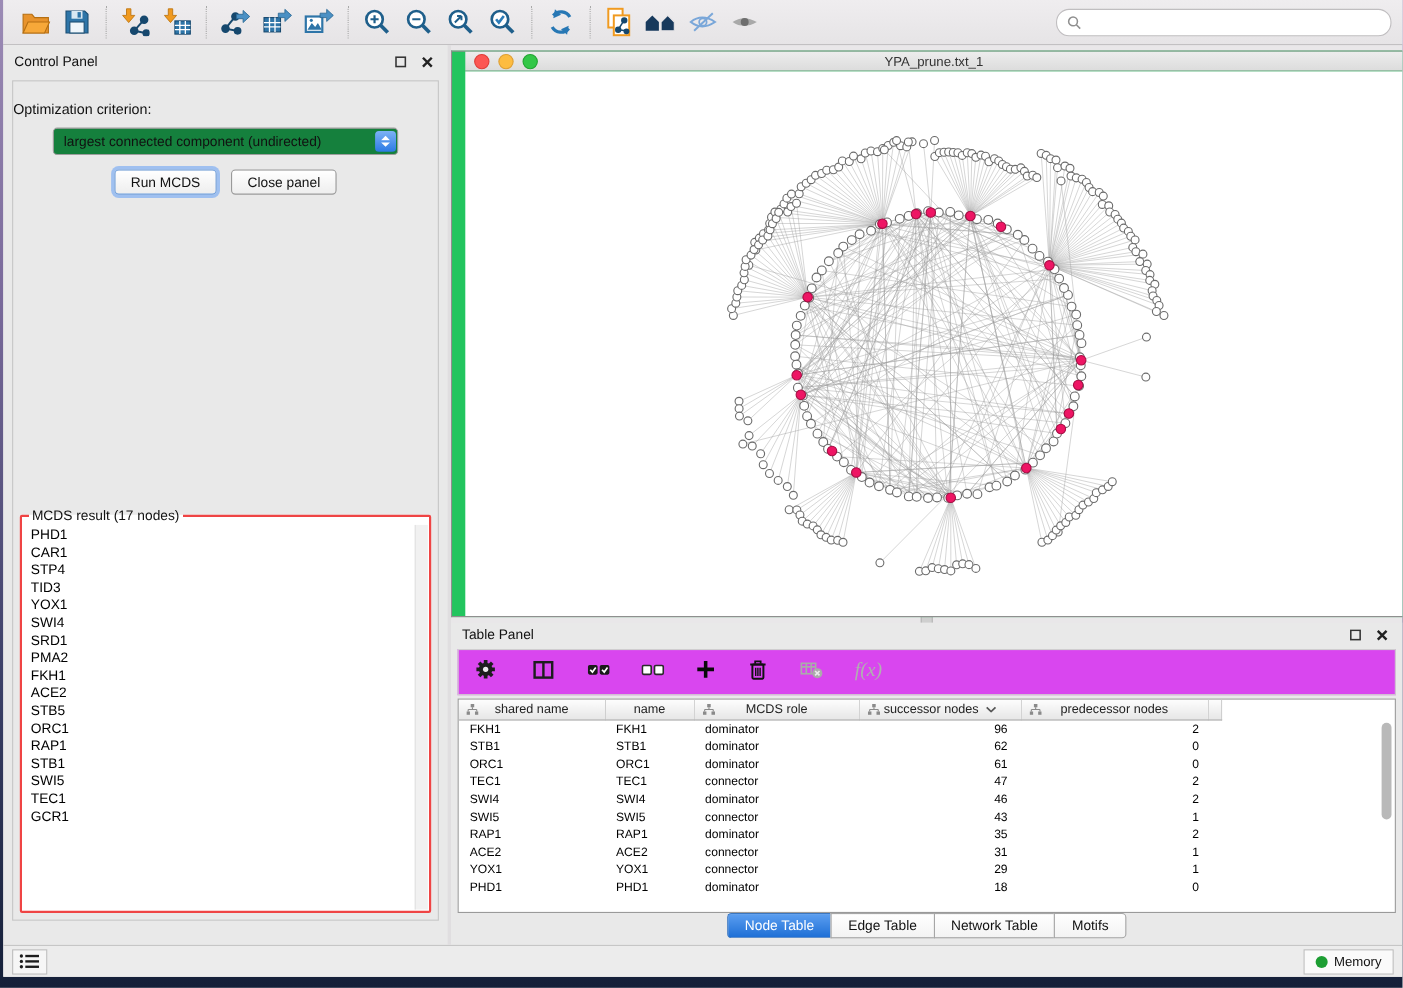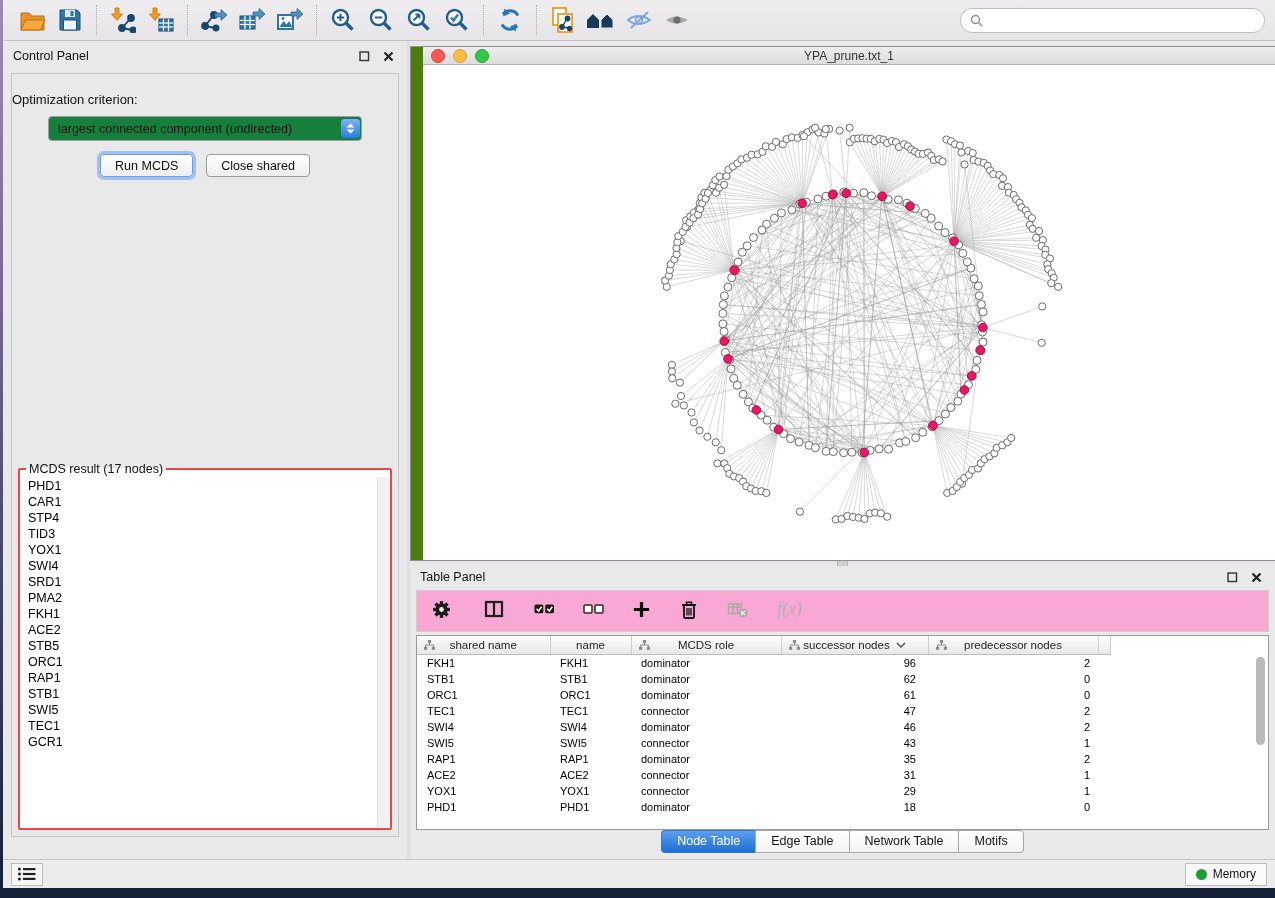--- a/index.html
+++ b/index.html
@@ -37,31 +37,31 @@
   .btnrow{display:flex;justify-content:center;gap:13px;margin-top:13px;}
   .pbtn{height:23px;padding:0 14px;font:12.5px "Liberation Sans",sans-serif;background:linear-gradient(#ffffff,#eeeeee);border:1px solid #9a9a9a;border-radius:4px;color:#111;}
   .pbtn.focus{box-shadow:0 0 0 3px rgba(110,165,245,.6);border-color:#6f9fdd;}
   fieldset.result{margin:auto 6px 6px 6px;height:368px;border:2px solid #ef4444;border-radius:2px;padding:1px;background:#fff;display:flex;min-height:0;box-sizing:border-box;}
   fieldset.result legend{font-size:12.5px;color:#111;margin-left:5px;padding:0 3px;}
   .listwrap{flex:1;position:relative;overflow:hidden;background:#fff;}
   .mlist{padding:1px 7px;font-size:12.5px;line-height:16px;color:#000;}
   .vtrack{position:absolute;right:0;top:0;bottom:0;width:11px;background:#f1f1f1;border-left:1px solid #e0e0e0;}
   
   .rcol{flex:1;display:flex;flex-direction:column;min-width:0;}
-  .netwin{margin-top:5px;height:513px;border:1px solid #8f8f8f;border-right:none;background:#4d7c0f;display:flex;flex-direction:column;flex:none;position:relative;padding-left:12px;}
+  .netwin{margin-top:5px;height:513px;border:1px solid #8f8f8f;border-right:none;background:#22c55e;display:flex;flex-direction:column;flex:none;position:relative;padding-left:12px;}
   .nettitle{height:17px;background:linear-gradient(#ededed,#dcdcdc);border-bottom:1px solid #b5b5b5;display:flex;align-items:center;position:relative;flex:none;}
   .lights{display:flex;gap:8px;margin-left:8px;}
   .light{width:12px;height:12px;border-radius:50%;}
   .nettitle .t{position:absolute;left:0;right:0;text-align:center;font-size:12px;color:#333;}
   .netcanvas{flex:1;background:#fff;position:relative;}
   .sashrow{height:5px;display:flex;align-items:center;justify-content:center;flex:none;}
   .sashgrip{width:9px;height:7px;background:#cfcfcf;border:1px solid #b5b5b5;margin-top:2px;}
   
   .tpanel{flex:1;display:flex;flex-direction:column;min-height:0;background:#e9e9e9;}
-  .ttool{height:40px;margin:2px 6px 0 6px;background:#f9a8d4;border:1px solid #cfcdcf;display:flex;align-items:center;padding:0 14px;gap:28px;flex:none;}
+  .ttool{height:40px;margin:2px 6px 0 6px;background:#d946ef;border:1px solid #cfcdcf;display:flex;align-items:center;padding:0 14px;gap:28px;flex:none;}
   .twrap{flex:1;margin:3px 6px 0 6px;border:1px solid #9a9a9a;background:#fff;position:relative;overflow:hidden;min-height:0;}
   table.ntable{border-collapse:collapse;table-layout:fixed;font-size:11px;}
   .ntable th{height:18px;background:linear-gradient(#fdfdfd,#e7e7e7);border-right:1px solid #cfcfcf;border-bottom:1px solid #bdbdbd;font-weight:normal;font-size:11.5px;color:#222;position:relative;padding:0;}
   .ntable th .hl{display:flex;align-items:center;justify-content:center;gap:6px;}
   .ntable th .tree{position:absolute;left:7px;top:4px;}
   .ntable td{height:16px;padding:0 0 0 10px;color:#000;white-space:nowrap;overflow:hidden;}
   .ntable td.num{text-align:right;padding:0 12px 0 0;}
   .ntable td.num2{text-align:right;padding:0 8px 0 0;}
   .tscroll{position:absolute;right:2px;top:21px;width:11px;height:220px;}
   .tthumb{width:9px;height:88px;background:#b9b9b9;border-radius:5px;margin-left:1px;}
@@ -265,21 +265,21 @@
                   <path d="M0.5 4.5 L4.5 0.5 L8.5 4.5 Z" fill="#fff"></path>
                 </svg>
               <svg width="9" height="5" viewBox="0 0 9 5">
                   <path d="M0.5 0.5 L4.5 4.5 L8.5 0.5 Z" fill="#fff"></path>
                 </svg>
             </span>
           </div>
         </div>
         <div class="btnrow">
           <button class="pbtn focus">Run MCDS</button>
-          <button class="pbtn">Close shared</button>
+          <button class="pbtn">Close panel</button>
         </div>
         <fieldset class="result">
           <legend>MCDS result (17 nodes)</legend>
           <div class="listwrap">
             <div class="mlist">
                 <div>PHD1</div>
                 <div>CAR1</div>
                 <div>STP4</div>
                 <div>TID3</div>
                 <div>YOX1</div>

